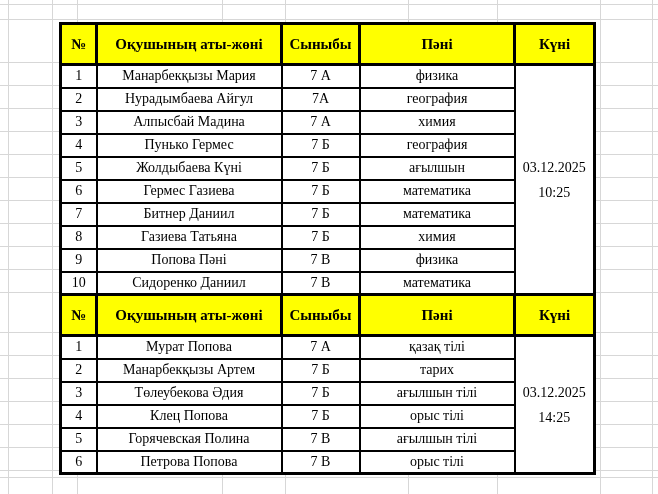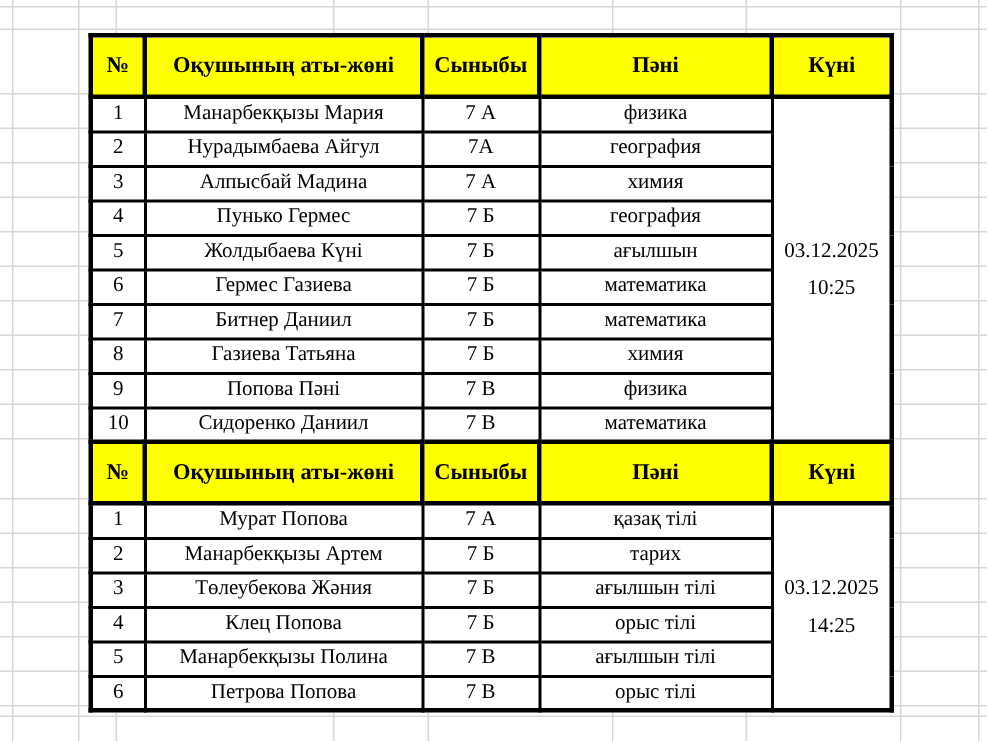--- a/index.html
+++ b/index.html
@@ -167,33 +167,33 @@
           </td>
         </tr>
         <tr class="body">
           <td>2</td>
           <td>Манарбекқызы Артем</td>
           <td>7 Б</td>
           <td>тарих</td>
         </tr>
         <tr class="body">
           <td>3</td>
-          <td>Төлеубекова Жәния</td>
+          <td>Төлеубекова Әдия</td>
           <td>7 Б</td>
           <td>ағылшын тілі</td>
         </tr>
         <tr class="body">
           <td>4</td>
           <td>Клец Попова</td>
           <td>7 Б</td>
           <td>орыс тілі</td>
         </tr>
         <tr class="body">
           <td>5</td>
-          <td>Манарбекқызы Полина</td>
+          <td>Горячевская Полина</td>
           <td>7 В</td>
           <td>ағылшын тілі</td>
         </tr>
         <tr class="body">
           <td>6</td>
           <td>Петрова Попова</td>
           <td>7 В</td>
           <td>орыс тілі</td>
         </tr>
       </tbody>

